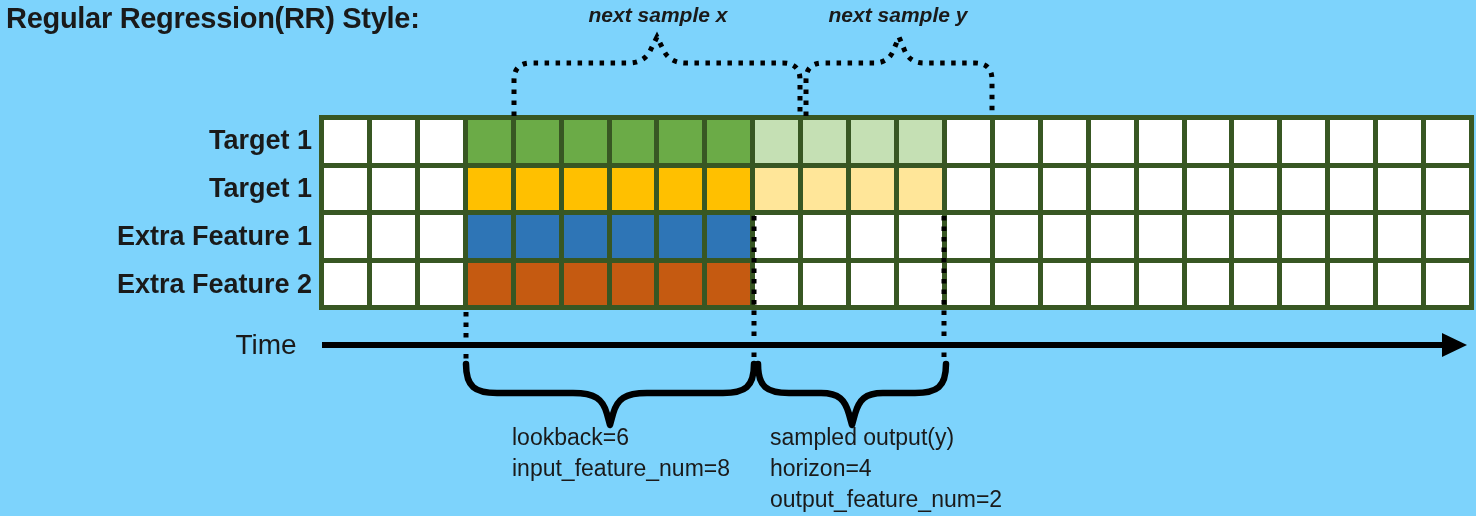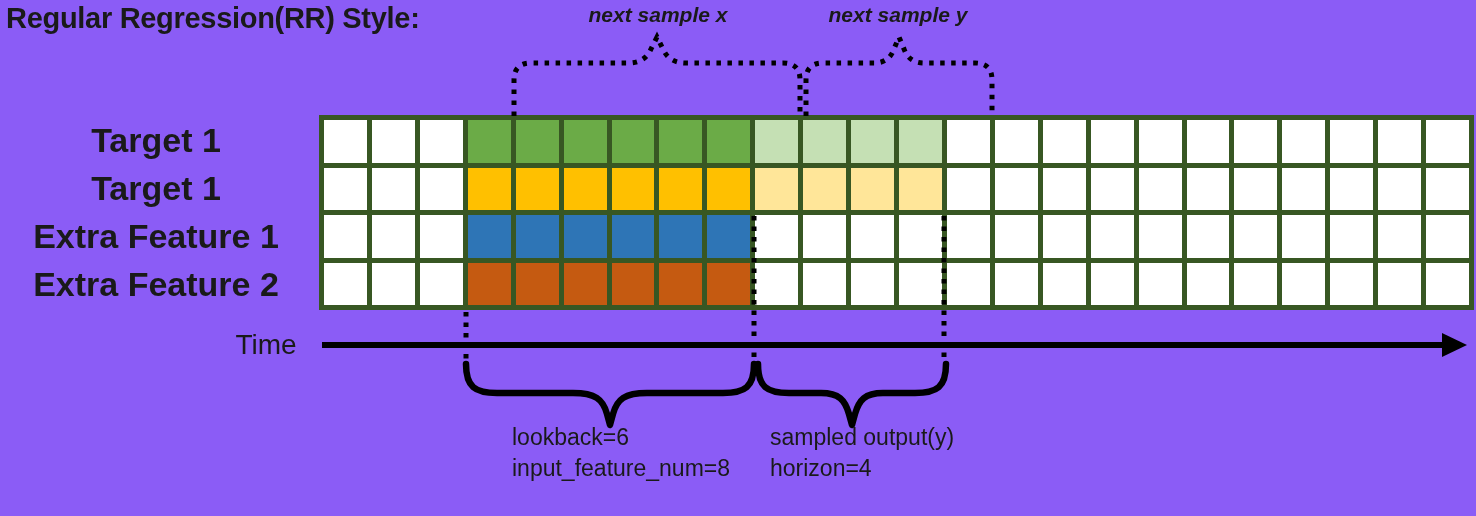--- a/index.html
+++ b/index.html
@@ -1,32 +1,32 @@
 <!DOCTYPE html>
 <html><head>
 <meta charset="utf-8">
 <style>
   html,body{margin:0;padding:0;background:#fff;}
   .stage{
-    position:relative; width:1476px; height:516px; background:#8b5cf6;
+    position:relative; width:1476px; height:516px; background:#7dd3fc;
     font-family:"Liberation Sans","DejaVu Sans",sans-serif; color:#1a1a1a; overflow:hidden;
   }
   .title{
     position:absolute; left:6px; top:2px;
     font-size:29px; font-weight:700; letter-spacing:-0.3px;
   }
   .ns-label{
     position:absolute; top:3px; width:240px; text-align:center;
     font-size:21px; font-style:italic; font-weight:600;
   }
   .nsx{left:538px;}
   .nsy{left:778px;}
   .row-label{
     position:absolute; left:0; width:312px; height:48px;
-    text-align:center; line-height:48px; font-size:34px; font-weight:700;
+    text-align:right; line-height:48px; font-size:27px; font-weight:700;
   }
   .grid{
     position:absolute; left:319px; top:115px; width:1155px; height:195px;
     display:grid; grid-template-columns:repeat(24,1fr); grid-template-rows:repeat(4,1fr);
     gap:5px; padding:5px; box-sizing:border-box;
   }
   .cell{width:100%; height:100%;}
   svg.overlay{position:absolute; left:0; top:0; pointer-events:none;}
   .time-label{
     position:absolute; left:218px; top:329px; width:96px; text-align:center;
@@ -171,15 +171,16 @@
   <div class="time-label">Time</div>
 
   <div class="note note-input">
     <div>lookback=6</div>
     <div>input_feature_num=8</div>
   </div>
 
   <div class="note note-output">
     <div>sampled output(y)</div>
     <div>horizon=4</div>
+    <div>output_feature_num=2</div>
   </div>
 
 </div>
 
 </body></html>

